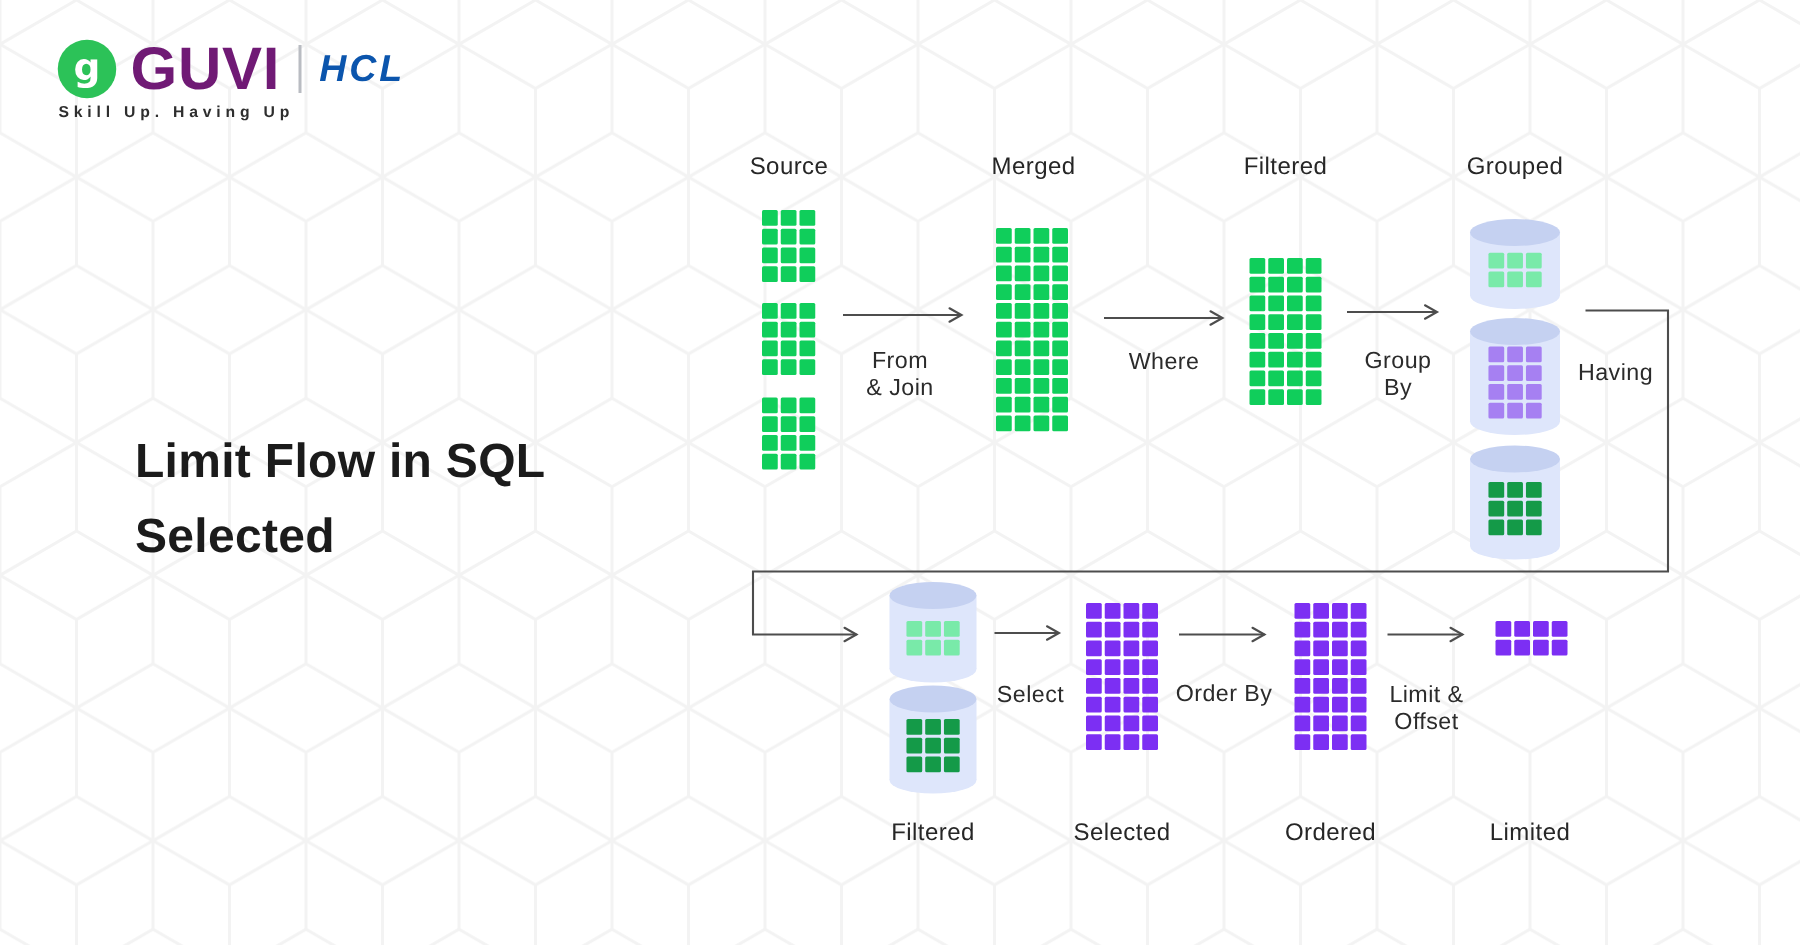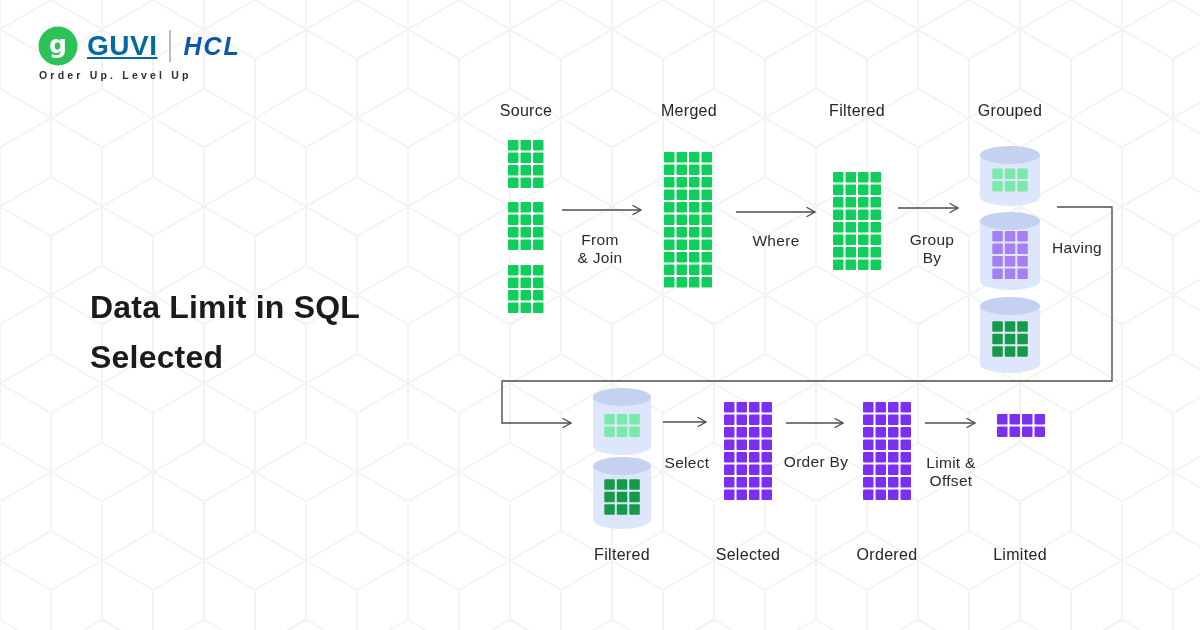--- a/index.html
+++ b/index.html
@@ -5,22 +5,22 @@
   html,body{margin:0;padding:0;background:#ffffff;}
   .canvas{
     position:relative;width:1200px;height:630px;background:#ffffff;
     overflow:hidden;font-family:"Liberation Sans",sans-serif;
   }
   .bg{position:absolute;left:0;top:0;}
   #diagram{position:absolute;left:0;top:0;}
   .brand{position:absolute;left:38px;top:26px;display:flex;align-items:center;}
   .logo-circle{width:40px;height:40px;flex:0 0 auto;}
   .guvi{
-    margin-left:9px;font-size:28px;font-weight:700;color:#0369a1;
-    letter-spacing:0.5px;line-height:40px;text-decoration:underline;
+    margin-left:9px;font-size:40px;font-weight:700;color:#701a75;
+    letter-spacing:0.5px;line-height:40px;
   }
   .sep{width:2px;height:32px;background:#b9bcc2;margin:0 12px 0 12px;}
   .hcl{
     font-size:25px;font-weight:700;font-style:italic;color:#0B55AD;
     letter-spacing:2px;line-height:40px;
   }
   .tagline{
     position:absolute;left:39px;top:69px;font-size:10.5px;font-weight:600;
     letter-spacing:3.2px;color:#2e2e2e;white-space:nowrap;
   }
@@ -56,24 +56,24 @@
 
   <header class="brand">
     <svg class="logo-circle" width="40" height="40" viewBox="0 0 40 40">
       <circle cx="20" cy="20" r="19.5" fill="#2CC258"></circle>
       <text x="20" y="27" text-anchor="middle" fill="#ffffff" font-family="DejaVu Sans, sans-serif" font-size="25" font-weight="bold">g</text>
     </svg>
     <span class="guvi">GUVI</span>
     <span class="sep"></span>
     <span class="hcl">HCL</span>
   </header>
-  <div class="tagline">Order Up. Level Up</div>
+  <div class="tagline">Skill Up. Having Up</div>
 
   <h1 class="title">
-    <span>Data Limit in SQL</span>
+    <span>Limit Flow in SQL</span>
     <span>Selected</span>
   </h1>
 
   <svg id="diagram" width="1200" height="630" viewBox="0 0 1200 630">
       <g>
         <rect x="508.0" y="140.0" width="10.5" height="10.5" rx="1" fill="#10CE5B"></rect>
         <rect x="520.5" y="140.0" width="10.5" height="10.5" rx="1" fill="#10CE5B"></rect>
         <rect x="533.0" y="140.0" width="10.5" height="10.5" rx="1" fill="#10CE5B"></rect>
         <rect x="508.0" y="152.5" width="10.5" height="10.5" rx="1" fill="#10CE5B"></rect>
         <rect x="520.5" y="152.5" width="10.5" height="10.5" rx="1" fill="#10CE5B"></rect>

